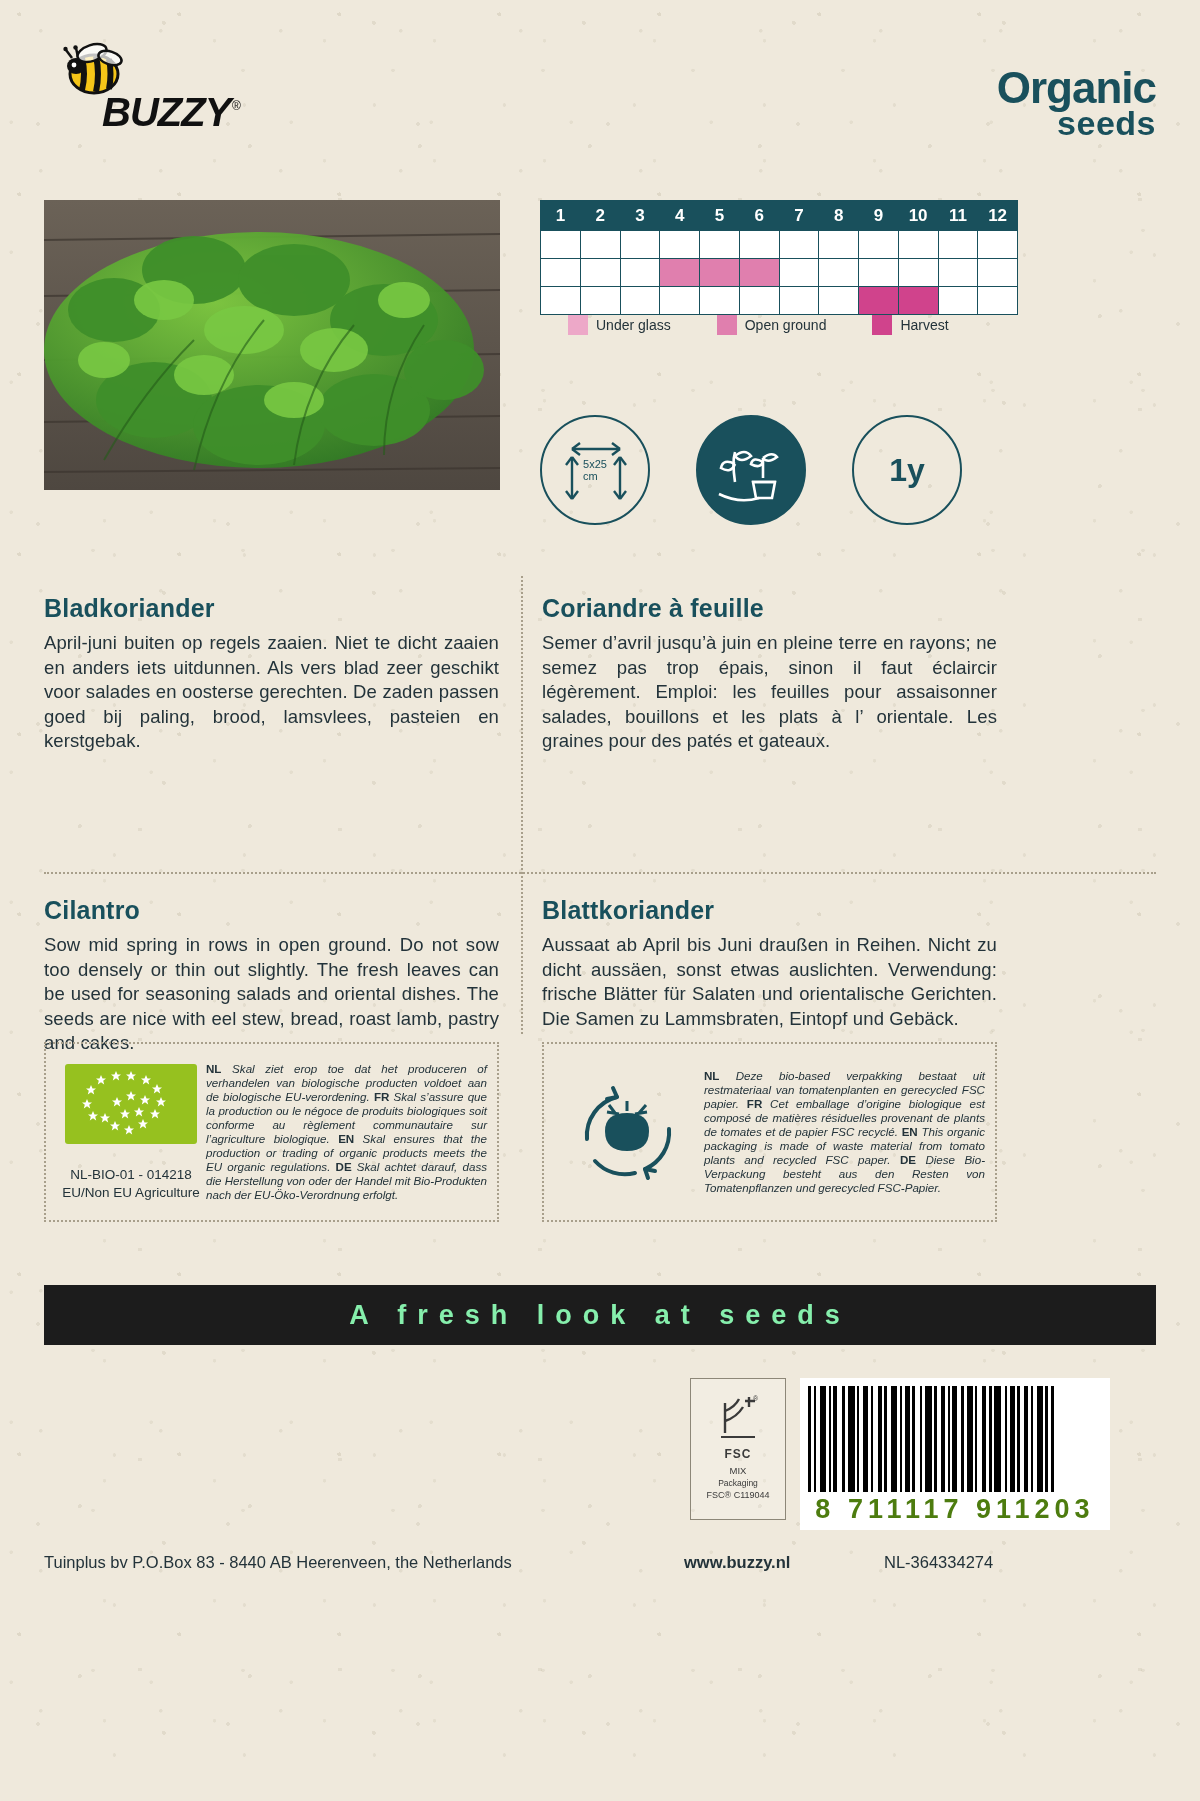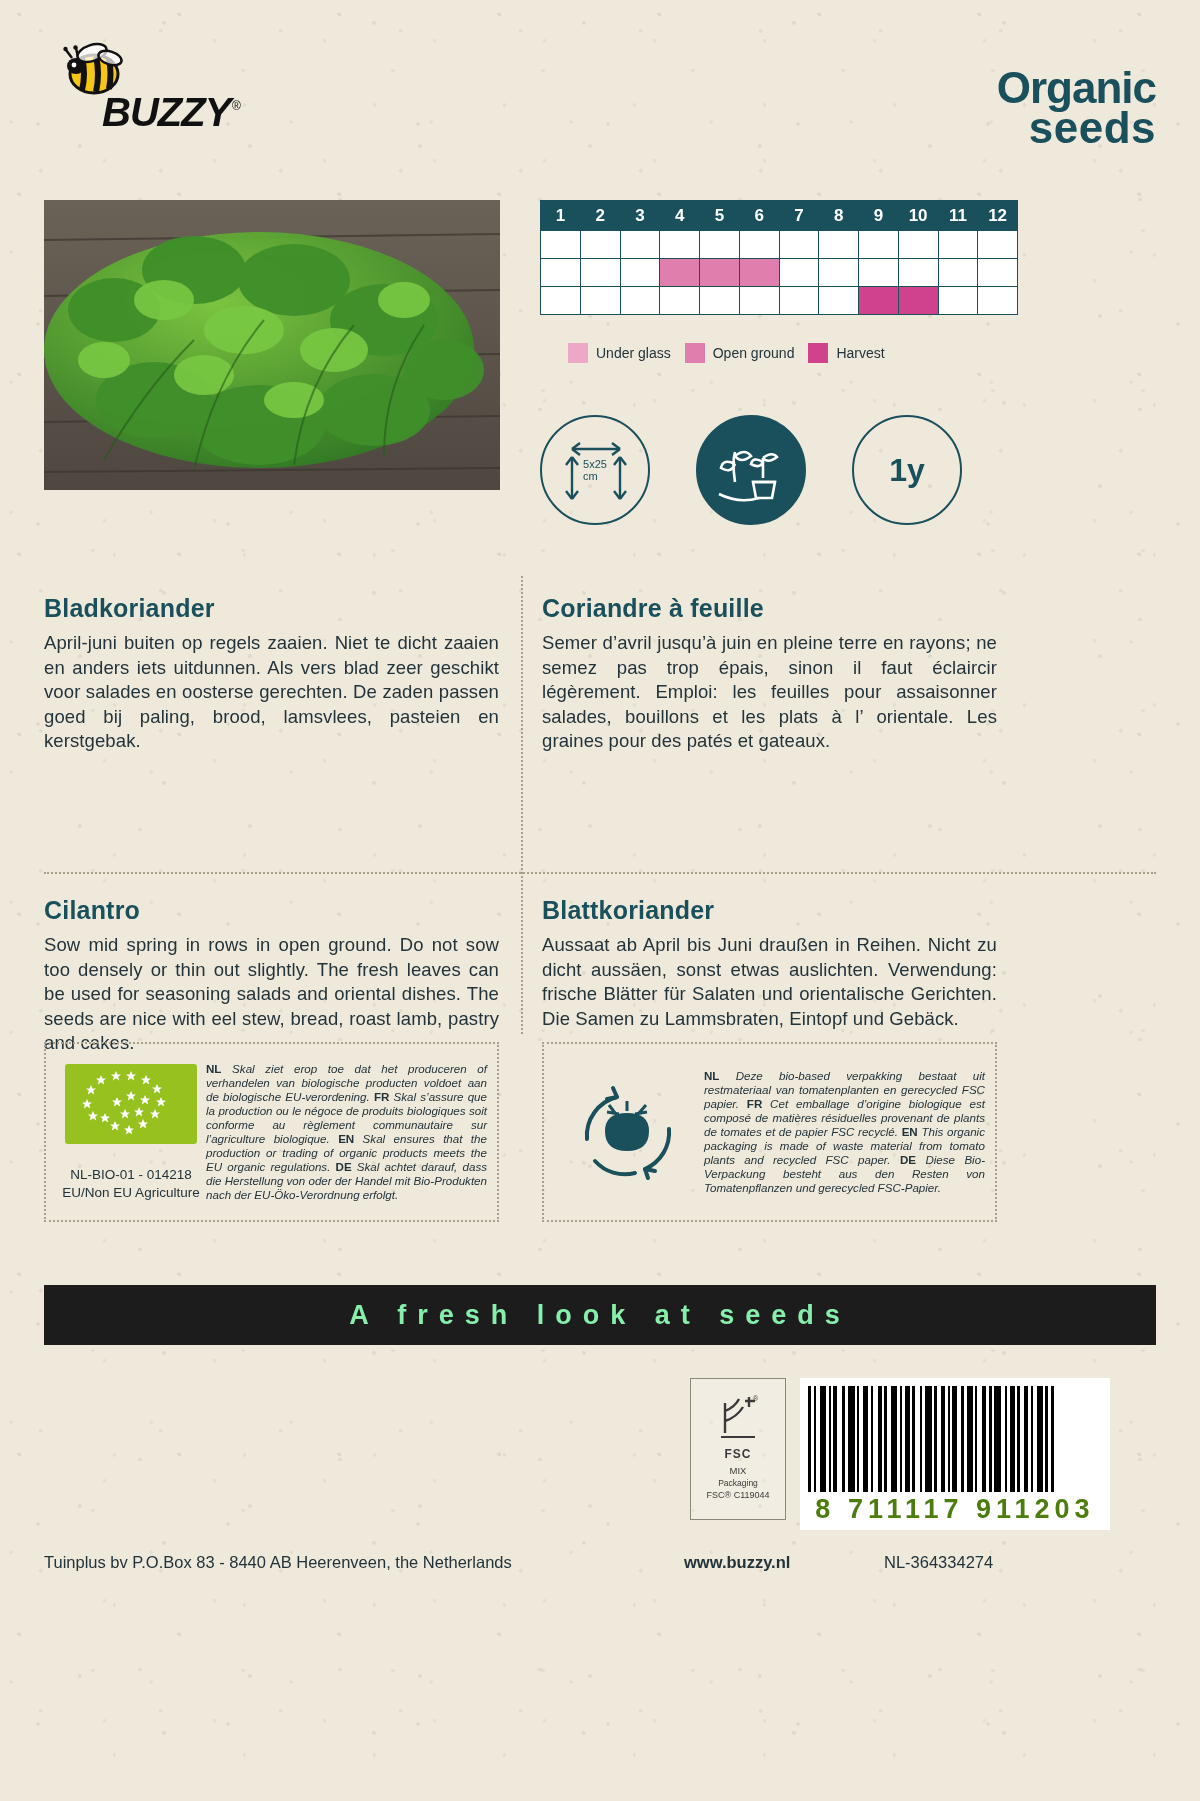--- a/index.html
+++ b/index.html
@@ -34,21 +34,21 @@
   .page { position: relative; width: 1200px; height: 1801px; }
 
   
   .header { position: absolute; top: 40px; left: 44px; right: 44px; height: 110px; }
   .bee-logo { position: absolute; left: 0; top: 0; width: 200px; height: 100px; }
   .organic-seeds {
     position: absolute; right: 0; top: 28px; text-align: right;
     color: #19505c; line-height: .92;
   }
   .organic-seeds .l1 { font-size: 44px; font-weight: bold; letter-spacing: -1px; }
-  .organic-seeds .l2 { font-size: 44px; font-weight: bold; letter-spacing: .5px; }
+  .organic-seeds .l2 { font-size: 34px; font-weight: bold; letter-spacing: .5px; }
 
   
   .photo {
     position: absolute; left: 44px; top: 200px; width: 456px; height: 290px;
     overflow: hidden;
   }
   .photo svg { display: block; }
 
   
   .calendar { position: absolute; left: 540px; top: 200px; width: 478px; }
@@ -56,21 +56,21 @@
   .cal-grid td, .cal-grid th {
     border: 1px solid #19505c; height: 28px; padding: 0; text-align: center;
   }
   .cal-grid thead th {
     background: #19505c; color: #fff; font-size: 17px; font-weight: bold; height: 30px;
   }
   .cal-grid tbody td { background: #fff; }
   .cal-grid tbody td.open { background: #e07fae; }
   .cal-grid tbody td.harvest { background: #d0438c; }
 
-  .legend { display: flex; gap: 14px; margin-top: 28px; padding-left: 28px; }
+  .legend { display: flex; gap: 46px; margin-top: 0; padding-left: 28px; }
   .legend-item { display: flex; align-items: center; gap: 8px; font-size: 14px; color: #23333a; }
   .swatch { width: 20px; height: 20px; display: inline-block; }
   .sw-glass { background: #eda8c8; }
   .sw-open { background: #e07fae; }
   .sw-harvest { background: #d0438c; }
 
   
   .icon-row { position: absolute; left: 540px; top: 415px; display: flex; gap: 46px; }
   .circle {
     width: 110px; height: 110px; border-radius: 50%;

